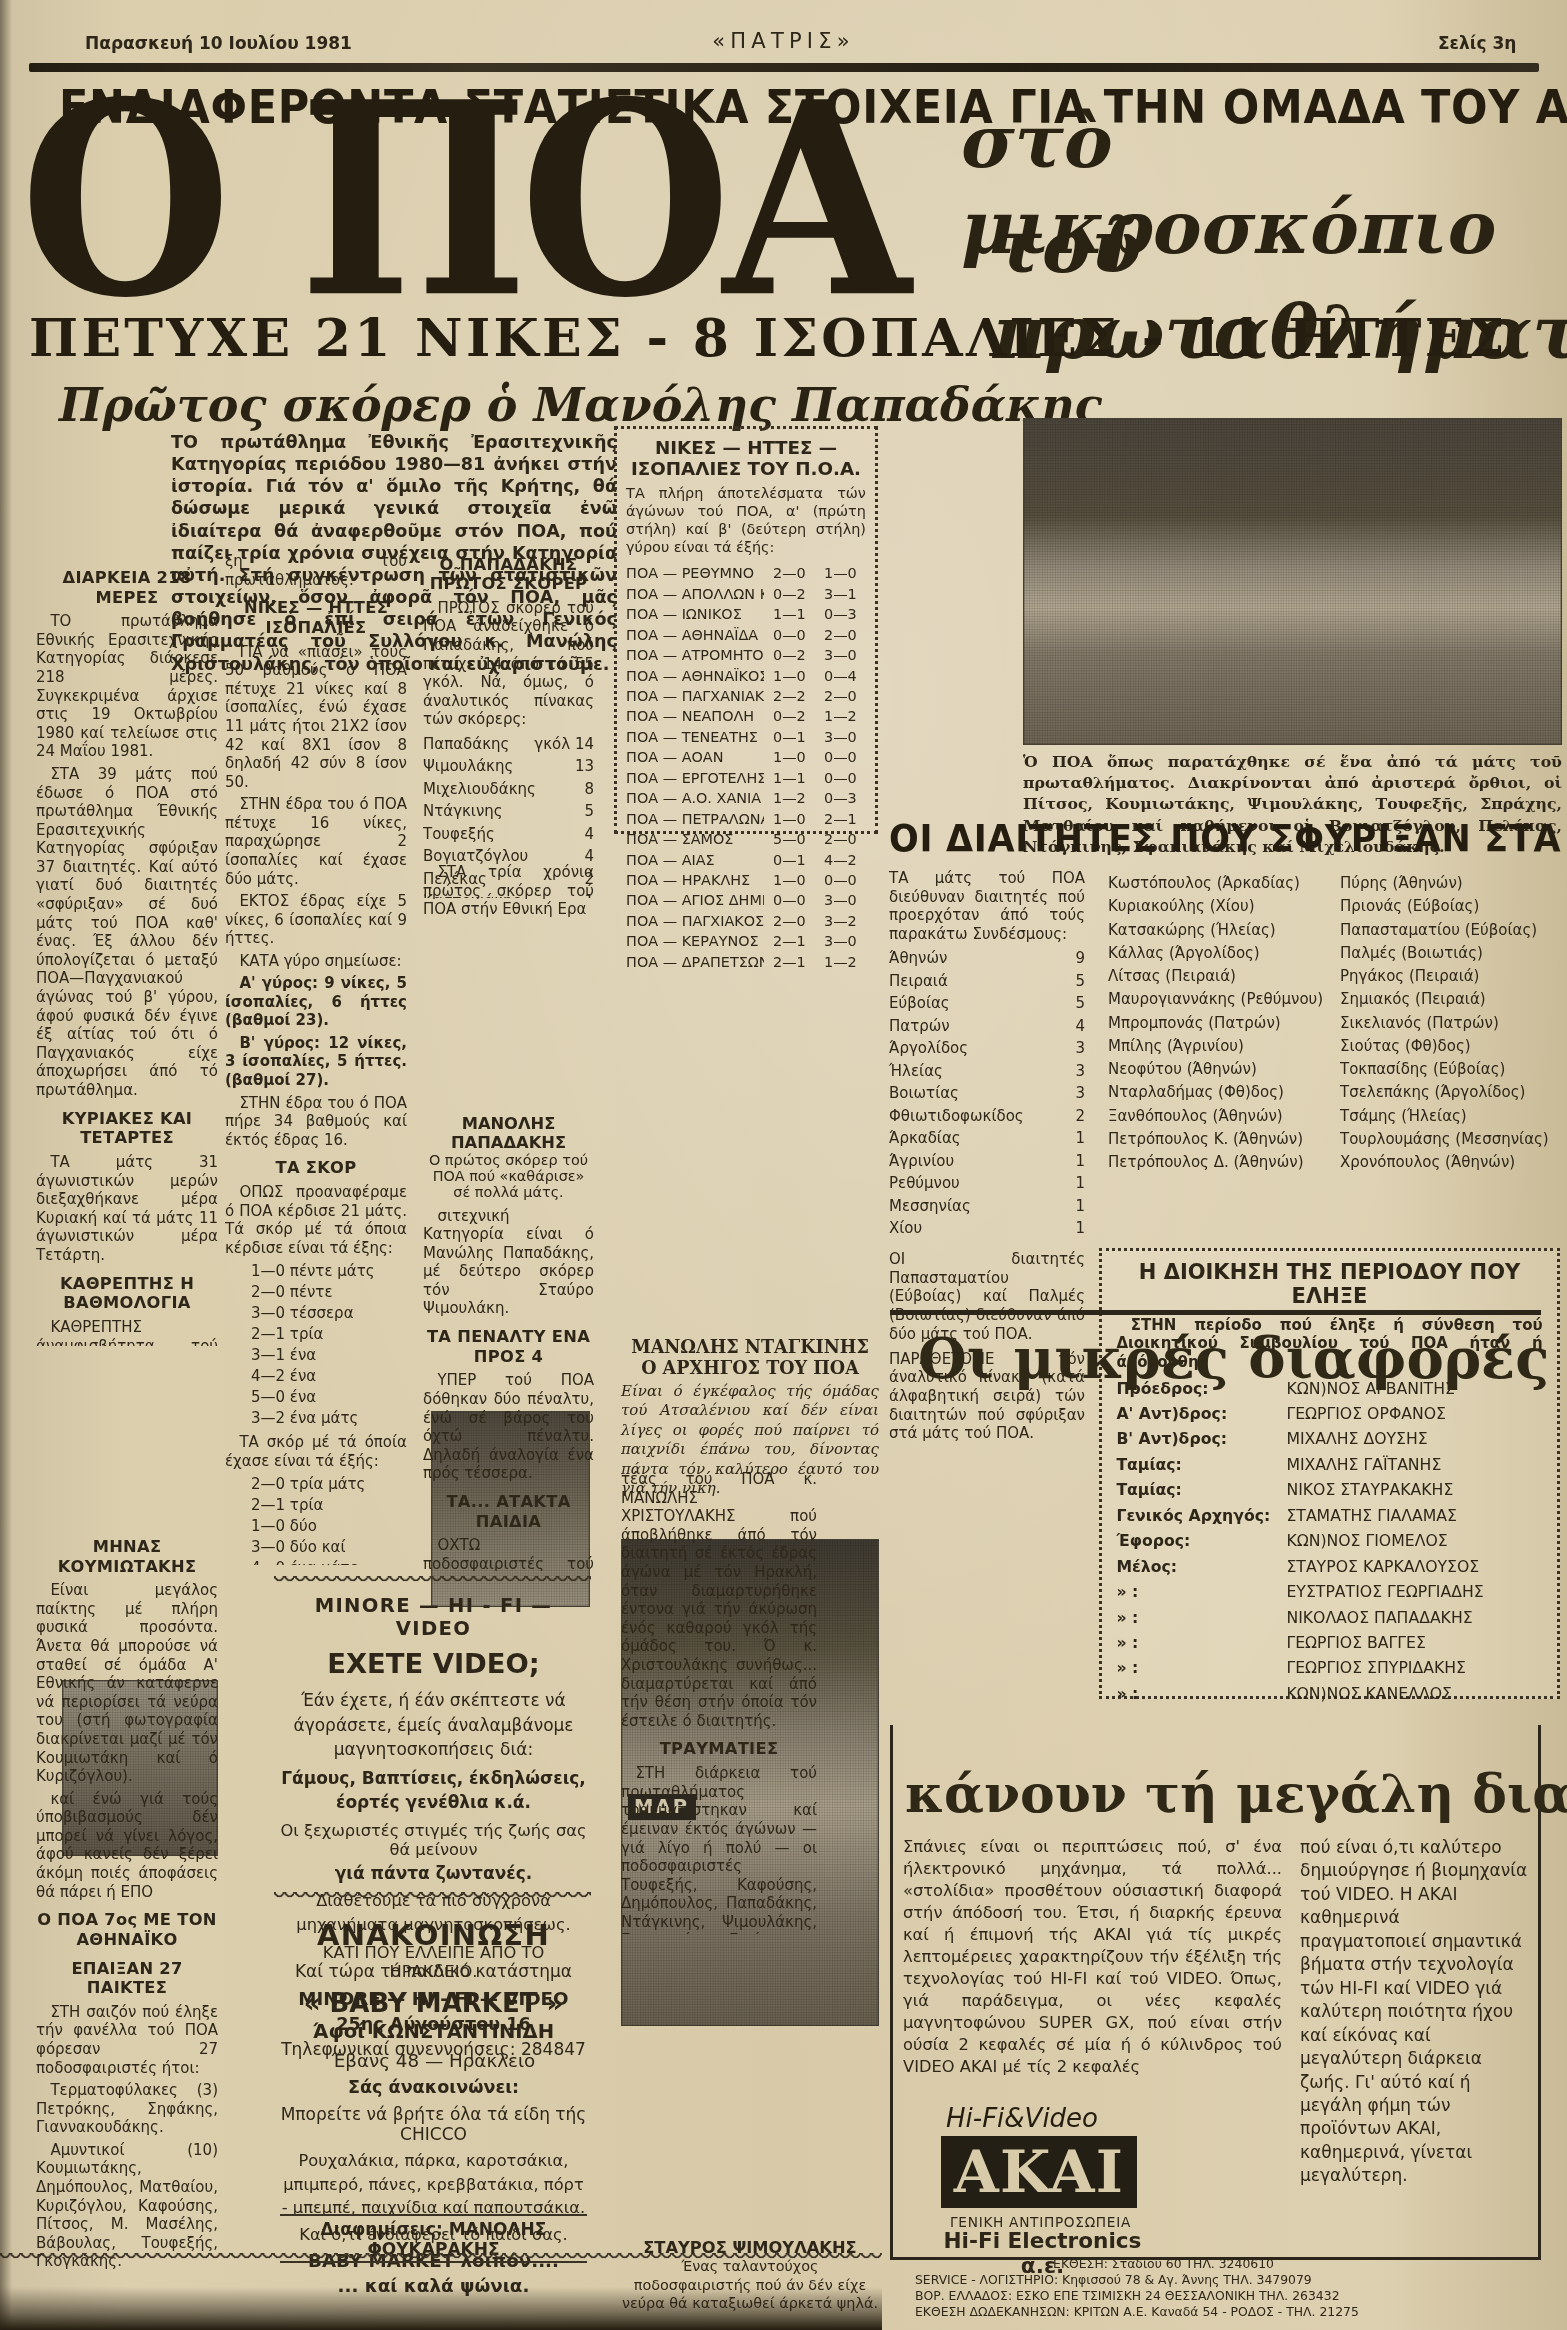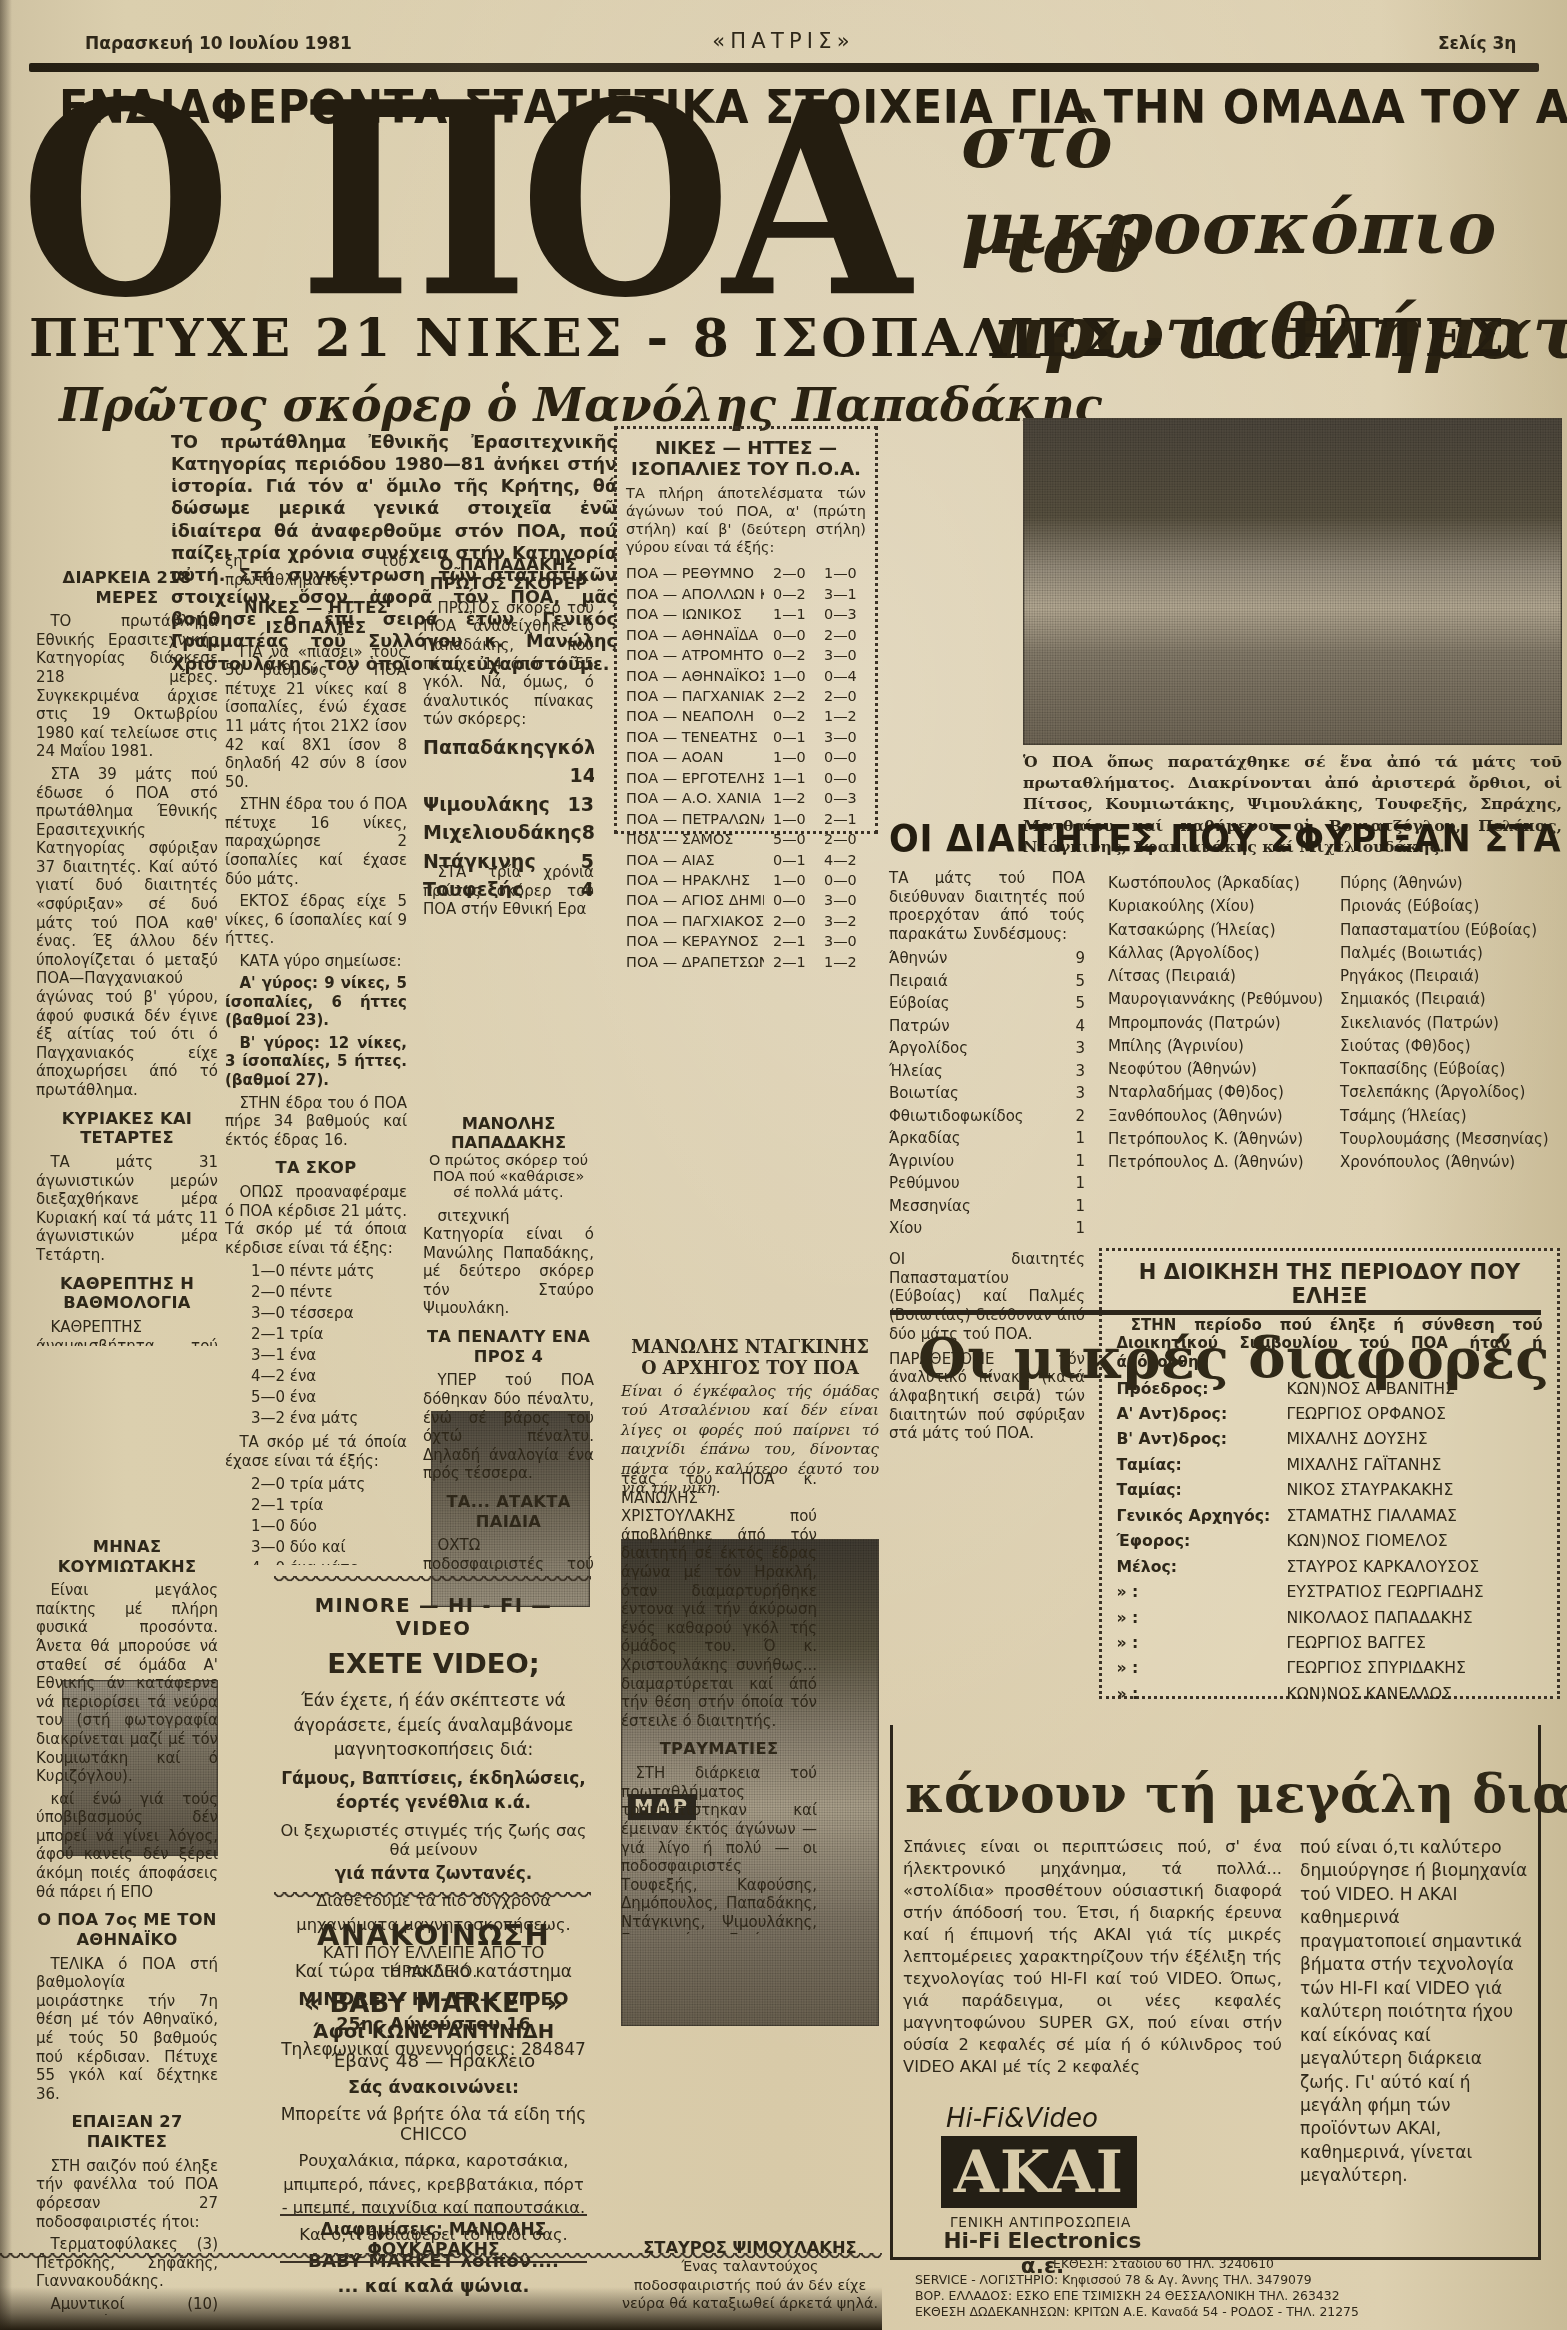--- a/index.html
+++ b/index.html
@@ -18,21 +18,21 @@
   .colhead{font-weight:bold;font-size:16.3px;text-align:center;margin:9.1px 0 5.2px 0;line-height:1.2;letter-spacing:0.3px;}
   .photo{position:relative;overflow:hidden;background:#8a8275;box-shadow:0 0 0 1.3px #4a4337 inset;}
   .ht{position:absolute;inset:0;background-image:radial-gradient(rgba(20,15,8,.28) 0.7px,transparent 1px);background-size:2.6px 2.6px;mix-blend-mode:multiply;}
   .dotbox{border:3.9px dotted #3b3226;background:rgba(255,255,255,.04);}
   .wavy{height:5.9px;background-image:radial-gradient(circle at 5.2px 0px,transparent 0 3.3px,#3b3226 3.3px 5.2px,transparent 5.2px);background-size:10.5px 5.9px;background-repeat:repeat-x;}
   .rule{background:linear-gradient(90deg,#241e12 0%,#3a3223 30%,#241e12 65%,#352d1f 100%);border-radius:2px;}
   .row{display:flex;align-items:baseline;}
   .resrow{font-size:14.4px;line-height:1.42;}
   .resrow .m{flex:1;white-space:nowrap;overflow:hidden;}
   .resrow .a,.resrow .b{width:51px;text-align:center;}
-  .screr{font-size:19px;line-height:1.5;font-weight:bold;}
+  .screr{font-size:15px;line-height:1.5;}
   .screr .nm{flex:1;}
   .screr .gl{width:60px;text-align:right;}
   .asrow{font-size:15px;line-height:1.5;}
   .asrow .nm{flex:1;}
   .asrow .ct{width:26px;text-align:right;}
   .refname{font-size:15px;line-height:1.55;white-space:nowrap;}
   .admrow{font-size:15.7px;line-height:1.62;}
   .admrow .role{width:170px;font-weight:bold;}
   .admrow .nm{flex:1;white-space:nowrap;}
   .capb{font-weight:bold;text-align:center;}
@@ -183,21 +183,20 @@
   </div>
 
   <div class="abs photo" style="left:62px;top:1353px;width:156px;height:176px;background:linear-gradient(180deg,#9b9382 0%,#7b7362 42%,#5d5546 100%);">
     <div class="ht"></div>
   </div>
   <div class="abs" style="left:36px;top:1537px;width:182px;height:778px;overflow:hidden;">
     <div class="colhead" style="margin-top:0;">ΜΗΝΑΣ ΚΟΥΜΙΩΤΑΚΗΣ</div>
     <p class="p">Είναι μεγάλος παίκτης μέ πλήρη φυσικά προσόντα. Άνετα θά μπορούσε νά σταθεί σέ όμάδα Α' Εθνικής άν κατάφερνε νά περιορίσει τά νεύρα του (στή φωτογραφία διακρίνεται μαζί μέ τόν Κουμιωτάκη καί ό Κυριζόγλου).</p>
     <p class="p">καί ένώ γιά τούς ύποβιβασμούς δέν μπορεί νά γίνει λόγος, άφού κανείς δέν ξέρει άκόμη ποιές άποφάσεις θά πάρει ή ΕΠΟ</p>
     <div class="colhead">Ο ΠΟΑ 7ος ΜΕ ΤΟΝ ΑΘΗΝΑΪΚΟ</div>
-    <p class="p">ΤΕΛΙΚΑ ό ΠΟΑ στή βαθμολογία μοιράστηκε τήν 7η θέση μέ τόν Αθηναϊκό, μέ τούς 50 βαθμούς πού κέρδισαν. Πέτυχε 55 γκόλ καί δέχτηκε 36.</p>
     <div class="colhead">ΕΠΑΙΞΑΝ 27 ΠΑΙΚΤΕΣ</div>
     <p class="p">ΣΤΗ σαιζόν πού έληξε τήν φανέλλα τού ΠΟΑ φόρεσαν 27 ποδοσφαιριστές ήτοι:</p>
     <p class="p">Τερματοφύλακες (3) Πετρόκης, Σηφάκης, Γιαννακουδάκης.</p>
     <p class="p">Αμυντικοί (10) Κουμιωτάκης, Δημόπουλος, Ματθαίου, Κυριζόγλου, Καφούσης, Πίτσος, Μ. Μασέλης, Βάβουλας, Τουφεξής, Γκογκάκης.</p>
 
   </div>
 
   <div class="abs" style="left:225px;top:552px;width:182px;height:1013px;overflow:hidden;">
     <p class="p pni">ξη τού πρωταθλήματος.</p>
     <div class="colhead">ΝΙΚΕΣ — ΗΤΤΕΣ ΙΣΟΠΑΛΙΕΣ</div>

